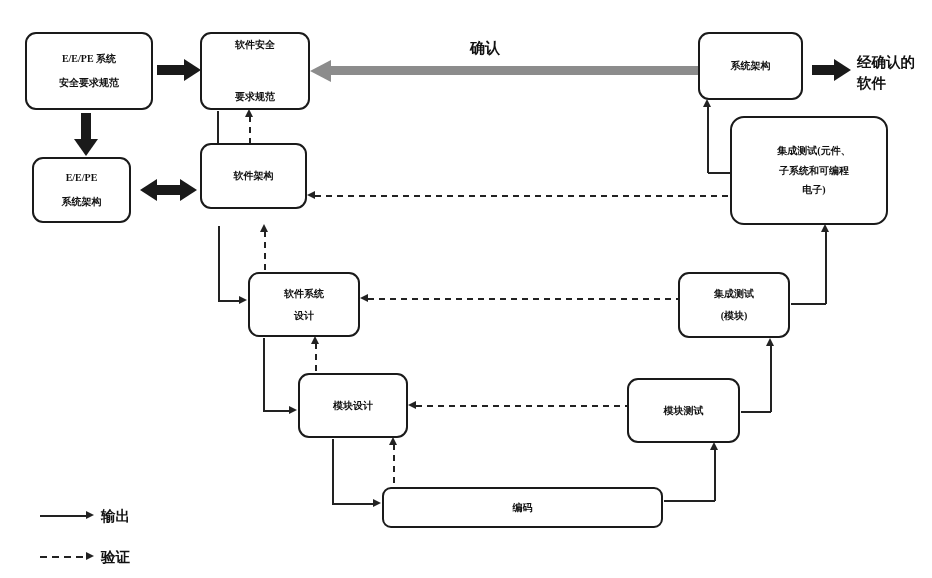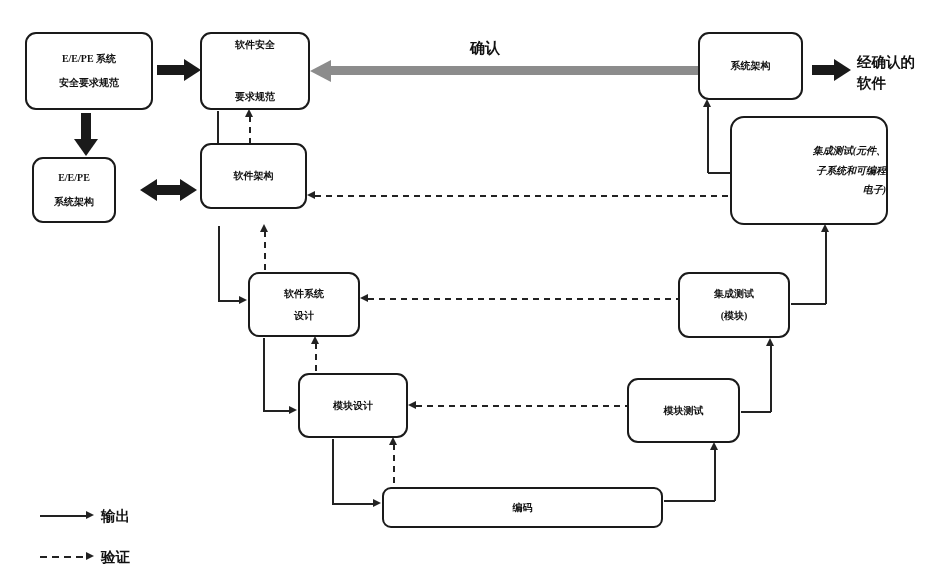--- a/index.html
+++ b/index.html
@@ -28,25 +28,24 @@
     flex-direction: column;
     align-items: center;
     justify-content: center;
     text-align: center;
     font-weight: bold;
     font-size: 10px;
     line-height: 24px;
     z-index: 3;
   }
   .box.left-text {
-    align-items: flex-end;
+    align-items: center;
     text-align: left;
     padding-left: 10px;
     line-height: 19.5px;
-    font-style: italic;
   }
   .plain-label {
     position: absolute;
     font-weight: bold;
     font-size: 14.5px;
     line-height: 21px;
     z-index: 3;
   }
   .hline { position: absolute; height: 1.5px; background: var(--line); z-index: 1; }
   .vline { position: absolute; width: 1.5px; background: var(--line); z-index: 1; }
@@ -76,21 +75,21 @@
 </head>
 <body>
 
 <div class="stage">
 
   <div class="box" style="left:25px; top:32px; width:128px; height:78px;">
     <span>E/E/PE 系统</span>
     <span>安全要求规范</span>
   </div>
 
-  <div class="box" style="left:32px; top:157px; width:84px; height:66px;">
+  <div class="box" style="left:32px; top:157px; width:99px; height:66px;">
     <span>E/E/PE</span>
     <span>系统架构</span>
   </div>
 
   <div class="box" style="left:200px; top:32px; width:110px; height:78px;gap:28px;">
     <span>软件安全</span>
     <span>要求规范</span>
   </div>
 
   <div class="box" style="left:200px; top:143px; width:107px; height:66px;">

